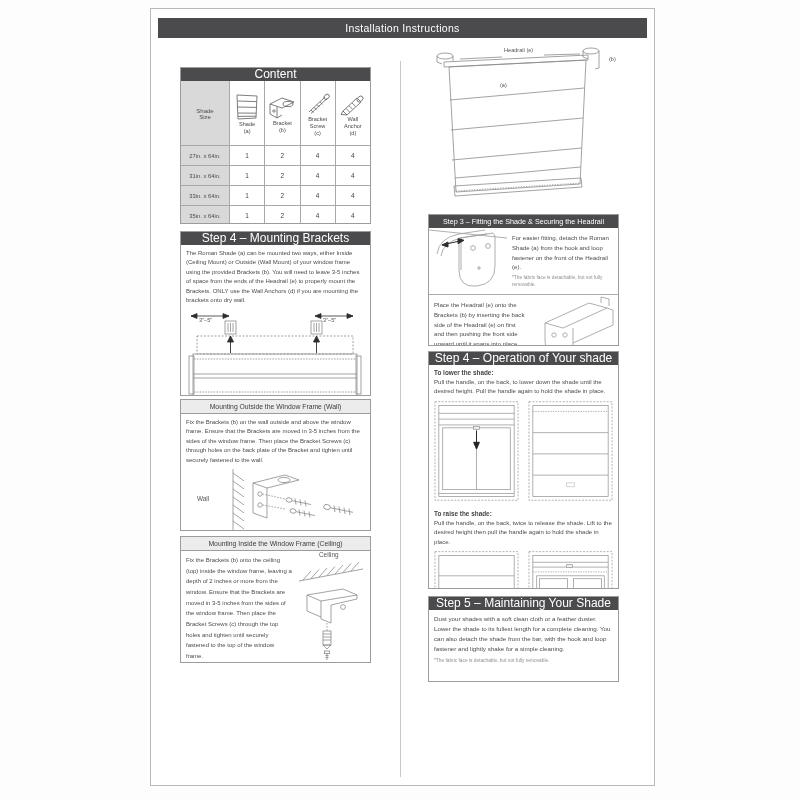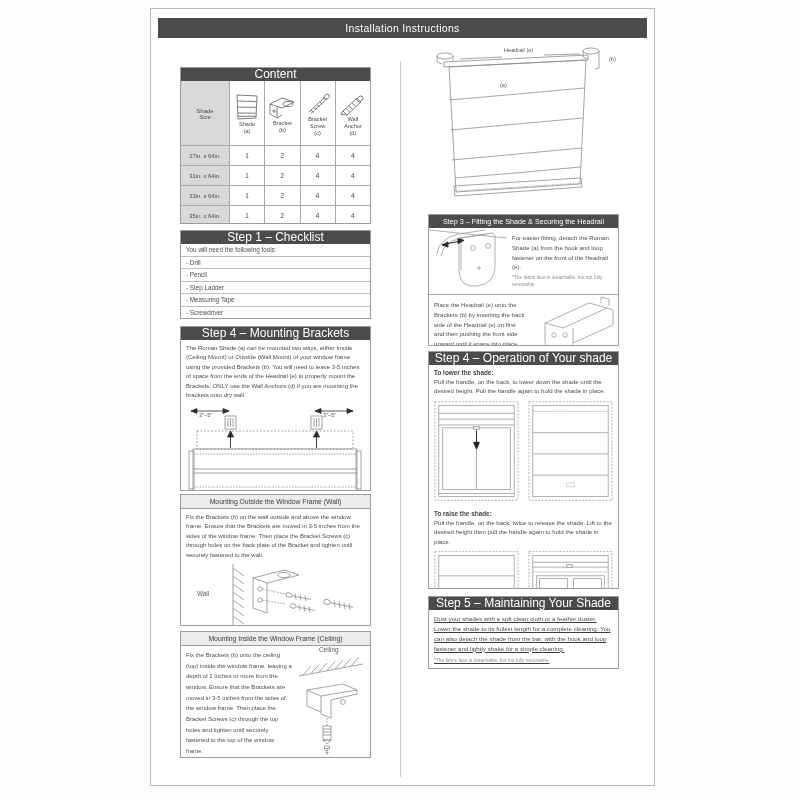--- a/index.html
+++ b/index.html
@@ -154,29 +154,20 @@
         <div class="ct-cell">4</div>
 
         <div class="ct-cell gray" style="font-size:5.8px;">35in. x 64in.</div>
         <div class="ct-cell">1</div>
         <div class="ct-cell">2</div>
         <div class="ct-cell">4</div>
         <div class="ct-cell">4</div>
       </div>
     </div>
 
-    <div class="box" style="height:89px; margin-top:6px;">
-      <div class="bar dark">Step 1 – Checklist</div>
-      <div class="check-row">You will need the following tools:</div>
-      <div class="check-row">- Drill</div>
-      <div class="check-row">- Pencil</div>
-      <div class="check-row">- Step Ladder</div>
-      <div class="check-row">- Measuring Tape</div>
-      <div class="check-row">- Screwdriver</div>
-    </div>
 
     <div class="box" style="height:165px; margin-top:7px;">
       <div class="bar dark">Step 4 – Mounting Brackets</div>
       <p class="body">The Roman Shade (a) can be mounted two ways, either Inside (Ceiling Mount) or Outside (Wall Mount) of your window frame using the provided Brackets (b). You will need to leave 3-5 inches of space from the ends of the Headrail (e) to properly mount the Brackets. ONLY use the Wall Anchors (d) if you are mounting the brackets onto dry wall.</p>
       <div class="diagram" style="height:92px;">
         <svg class="line-art" width="189" height="92" viewBox="0 0 189 92">
           <g stroke="#2e2e2e" fill="#2e2e2e" stroke-width="0.8">
             <line x1="10" y1="8" x2="48" y2="8"></line>
               <polygon points="10,8 16,5.6 16,10.4"></polygon>
               <polygon points="48,8 42,5.6 42,10.4"></polygon>
@@ -433,19 +424,19 @@
             <line x1="5" y1="22" x2="83" y2="22" stroke-dasharray="1.4 1.2"></line>
             <rect x="9" y="26" width="70" height="64"></rect>
             <rect x="12" y="29" width="29" height="58"></rect>
               <rect x="47" y="29" width="29" height="58"></rect>
             <rect x="40" y="14.5" width="6" height="3" fill="#f2f2f2"></rect>
           </g>
         </svg>
       </div>
     </div>
 
-    <div class="box" style="height:73px; margin-top:7px;text-decoration:underline;">
+    <div class="box" style="height:86px; margin-top:7px;">
       <div class="bar dark">Step 5 – Maintaining Your Shade</div>
       <p class="body" style="font-size:6.2px; line-height:1.6;">Dust your shades with a soft clean cloth or a feather duster. Lower the shade to its fullest length for a complete cleaning. You can also detach the shade from the bar, with the hook and loop fastener and lightly shake for a simple cleaning.</p>
       <div class="note" style="padding:2px 5px;">*The fabric face is detachable, but not fully removable.</div>
     </div>
   </div>
 </div>
 
 </body></html>

